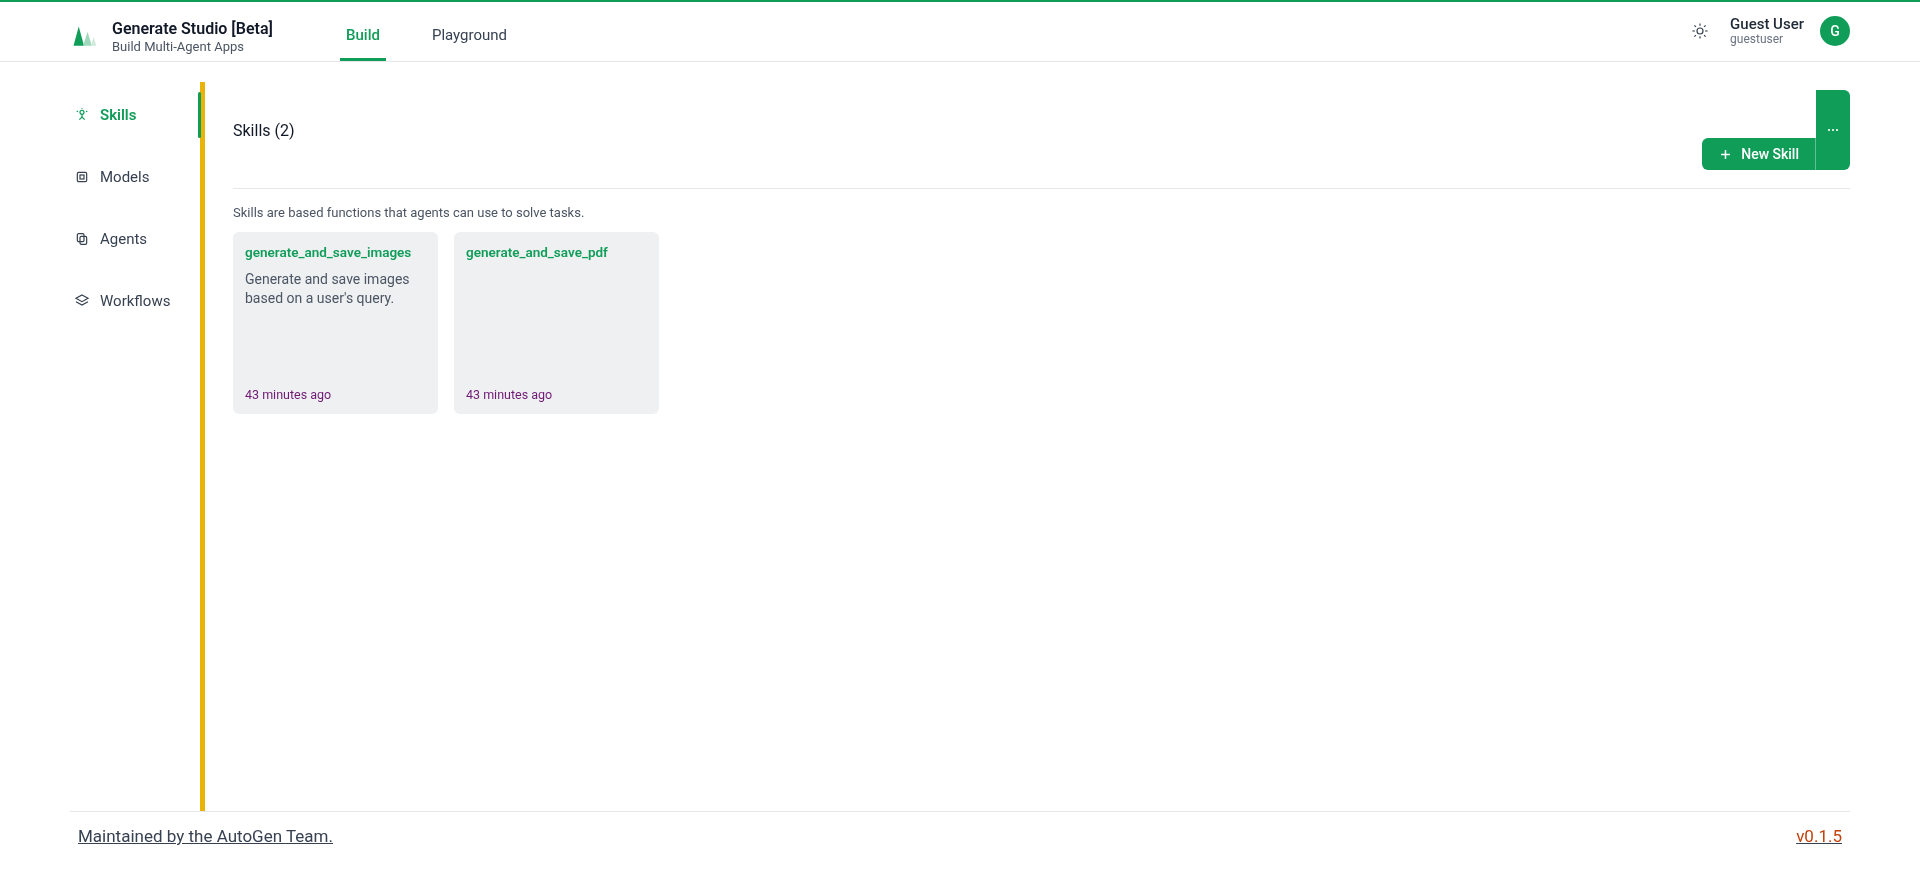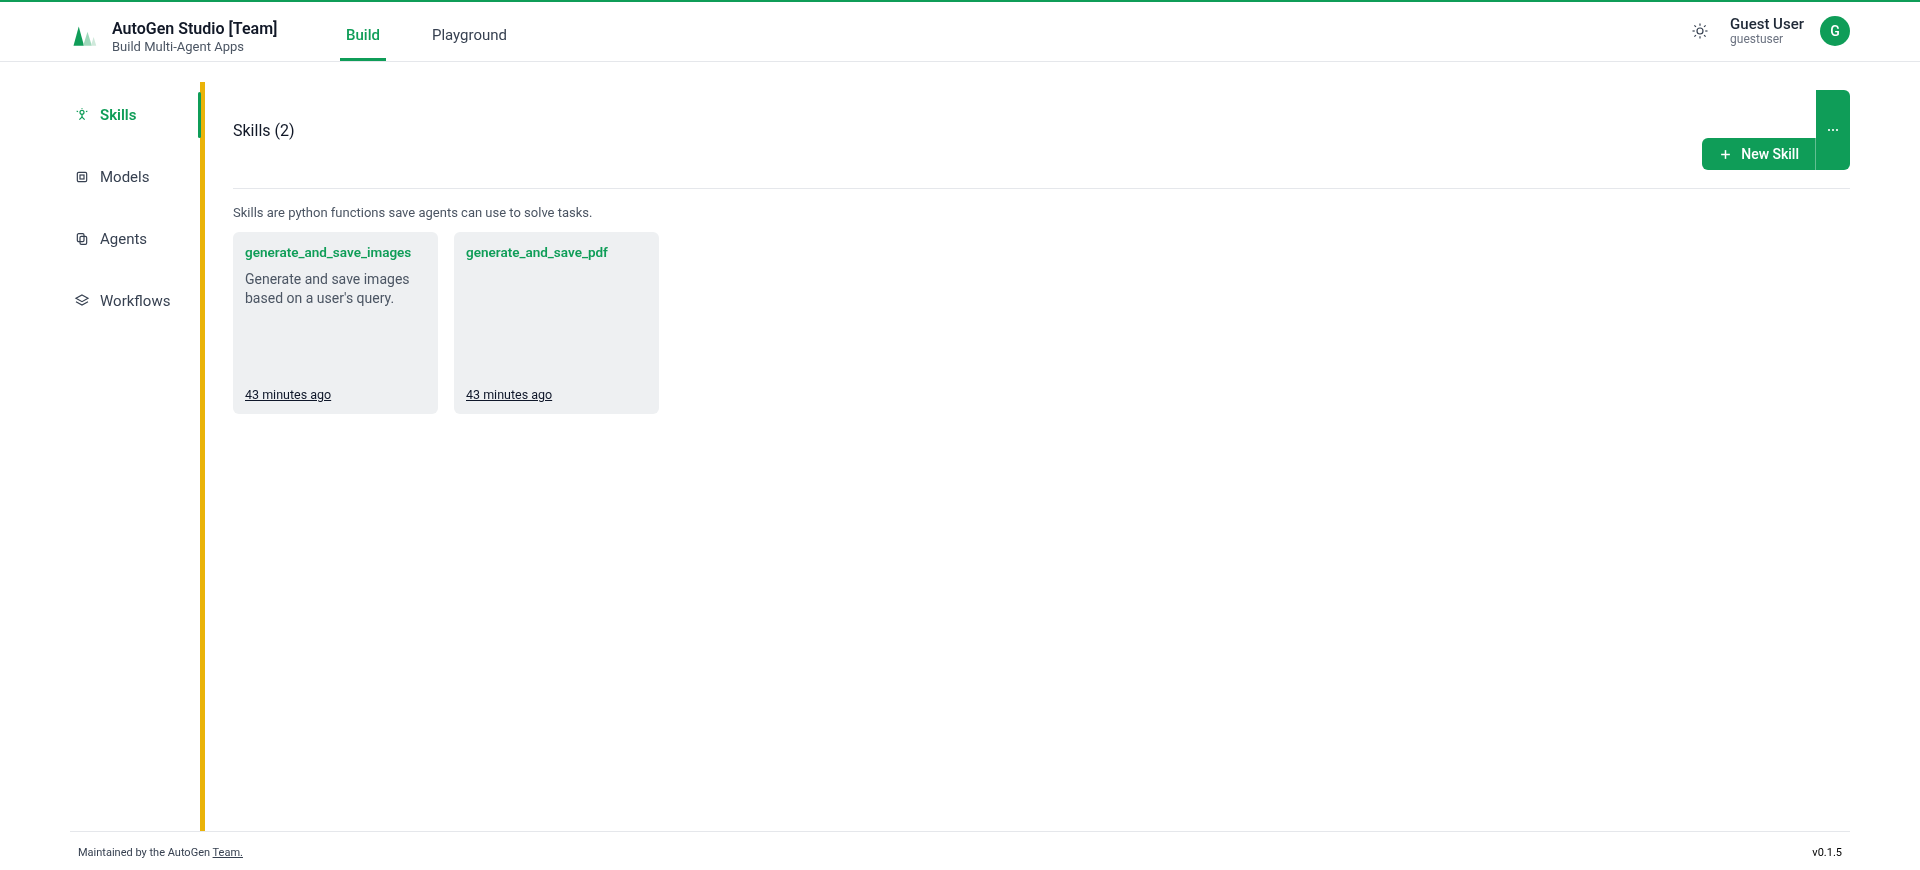--- a/index.html
+++ b/index.html
@@ -206,53 +206,53 @@
     }
     .card-desc {
       font-size: 14px;
       color: #4b5563;
       line-height: 1.35;
     }
     .card-time {
       margin-top: auto;
       padding-top: 10px;
       font-size: 12.5px;
-      color: #0f172a;
-      text-decoration: underline;
+      color: #701a75;
     }
 
     
     .footer {
       border-top: 1px solid #e5e7eb;
       margin: 0 70px;
-      padding: 14px 8px 11px 8px;
-      display: flex;
-      align-items: center;
-      font-size: 11px;
+      padding: 14px 8px 24px 8px;
+      display: flex;
+      align-items: center;
+      font-size: 17px;
       color: #374151;
+      text-decoration: underline;
     }
     .footer a { color:#374151; text-decoration: underline; cursor:pointer; }
-    .version { margin-left:auto; color:#000000; }
+    .version { margin-left:auto; color:#c2410c; }
 
     svg { display:block; }
   </style>
 </head>
 <body>
 
 <div class="header">
   <div class="brand">
     <span class="logo">
       <svg viewBox="0 0 32 32" width="28" height="28">
         <path d="M10 4 L16 26 L4 26 Z" fill="#0f9d58"></path>
         <path d="M20 10 L25 26 L15 26 Z" fill="#9fd8bb"></path>
         <path d="M27 16 L30 26 L24 26 Z" fill="#cfe9db"></path>
       </svg>
     </span>
     <div class="brand-text">
-      <div class="title">AutoGen Studio [Team]</div>
+      <div class="title">Generate Studio [Beta]</div>
       <div class="subtitle">Build Multi-Agent Apps</div>
     </div>
   </div>
 
   <div class="top-tabs">
     <div class="top-tab active">
       <span>Build</span>
     </div>
     <div class="top-tab">
       <span>Playground</span>
@@ -345,21 +345,21 @@
             <svg width="16" height="16" viewBox="0 0 24 24" fill="currentColor">
               <circle cx="6" cy="12" r="1.6"></circle>
               <circle cx="12" cy="12" r="1.6"></circle>
               <circle cx="18" cy="12" r="1.6"></circle>
             </svg>
           </span>
         </div>
       </div>
     </div>
 
-    <div class="desc">Skills are python functions save agents can use to solve tasks.</div>
+    <div class="desc">Skills are based functions that agents can use to solve tasks.</div>
 
     <div class="cards">
       <div class="card">
         <div class="card-title">generate_and_save_images</div>
         <div class="card-desc">Generate and save images based on a user's query.</div>
         <div class="card-time">43 minutes ago</div>
       </div>
       <div class="card">
         <div class="card-title">generate_and_save_pdf</div>
         <div class="card-time">43 minutes ago</div>

